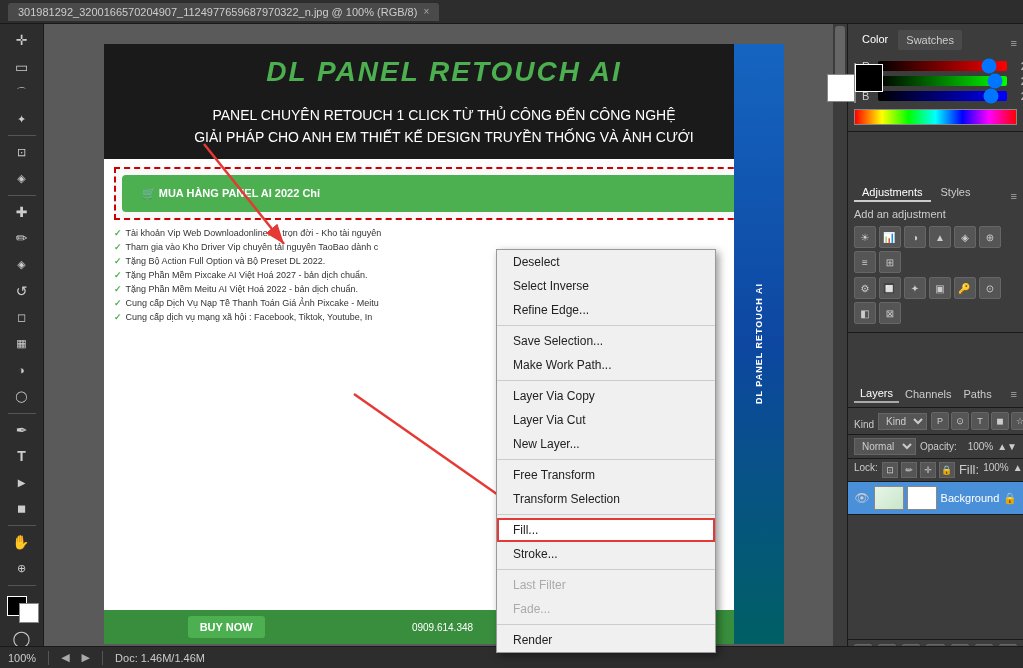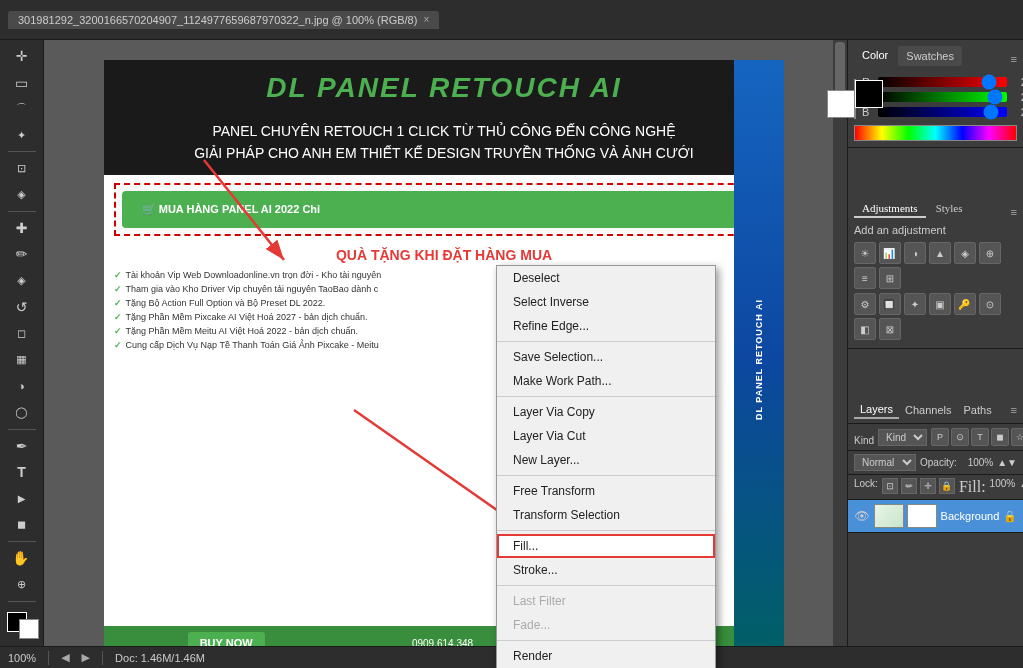--- a/index.html
+++ b/index.html
@@ -1,20 +1,20 @@
 <!DOCTYPE html>
 <html><head>
   <meta charset="utf-8">
   <style>
     * { margin: 0; padding: 0; box-sizing: border-box; }
     body { width: 1023px; height: 668px; background: #3c3c3c; font-family: 'Segoe UI', Arial, sans-serif; overflow: hidden; position: relative; }
 
     
     .title-bar {
-      height: 40px;
+      height: 24px;
       background: #2d2d2d;
       display: flex;
       align-items: center;
       padding: 0 8px;
       border-bottom: 1px solid #1a1a1a;
     }
     .title-bar-tab {
       background: #4a4a4a;
       color: #ccc;
       font-size: 11px;
@@ -341,21 +341,20 @@
 
     
     .adj-section {
       padding: 4px 6px;
       border-bottom: 1px solid #1a1a1a;
     }
     .panel-tabs {
       display: flex;
       gap: 2px;
       margin-bottom: 6px;
-      font-family: Liberation Serif, serif;
     }
     .panel-tab {
       color: #ccc;
       font-size: 11px;
       padding: 2px 8px;
       cursor: pointer;
       border-bottom: 2px solid transparent;
     }
     .panel-tab.active { color: white; border-bottom: 2px solid #ccc; }
     .adj-title {
@@ -496,22 +495,21 @@
       color: #ccc;
       font-size: 9px;
       display: flex;
       align-items: center;
       justify-content: center;
       cursor: pointer;
     }
     .fill-label {
       margin-left: auto;
       color: #ccc;
-      font-size: 16px;
-      font-family: Liberation Serif, serif;
+      font-size: 13px;
     }
     .fill-value {
       color: #ccc;
       font-size: 10px;
     }
 
     .layer-item {
       display: flex;
       align-items: center;
       padding: 4px 6px;
@@ -664,39 +662,41 @@
           <button class="btn-green" style="margin:0; width:auto; flex:1; font-size:11px; display:flex; align-items:center; gap:6px;">
             <span>🛒 MUA HÀNG PANEL AI 2022 Chỉ</span>
           </button>
           <div style="position:absolute; right:-2px; top:-2px; bottom:-2px; width:26px; background:#e53935; display:flex; align-items:center; justify-content:center;">
             <span style="color:white; font-size:9px; font-weight:bold; writing-mode:vertical-rl; transform:rotate(180deg);">2499K</span>
           </div>
         </div>
       </div>
 
       <div style="padding:6px 10px;">
-        <div class="gifts-title">QUÀ TẶNG KHI ĐẶT HÀNG MUA</div>
         <ul class="gift-list">
           <li>
               <span>Tài khoản Vip Web Downloadonline.vn trọn đời - Kho tài nguyên</span>
             </li>
           <li>
               <span>Tham gia vào Kho Driver Vip chuyên tải nguyên TaoBao dành c</span>
             </li>
           <li>
               <span>Tặng Bộ Action Full Option và Bộ Preset DL 2022.</span>
             </li>
           <li>
               <span>Tặng Phần Mềm Pixcake AI Việt Hoá 2027 - bản dịch chuẩn.</span>
             </li>
           <li>
               <span>Tặng Phần Mềm Meitu AI Việt Hoá 2022 - bản dịch chuẩn.</span>
             </li>
           <li>
               <span>Cung cấp Dịch Vụ Nạp Tề Thanh Toán Giá Ảnh Pixcake - Meitu</span>
+            </li>
+          <li>
+              <span>Cung cấp dịch vụ mạng xã hội : Facebook, Tiktok, Youtube, In</span>
             </li>
         </ul>
       </div>
 
       <svg class="arrow-overlay">
 
         <line x1="100" y1="100" x2="180" y2="200" stroke="#e53935" stroke-width="2.5" marker-end="url(#arrowhead)"></line>
 
         <line x1="250" y1="350" x2="450" y2="490" stroke="#e53935" stroke-width="2.5" marker-end="url(#arrowhead)"></line>
         <defs>

